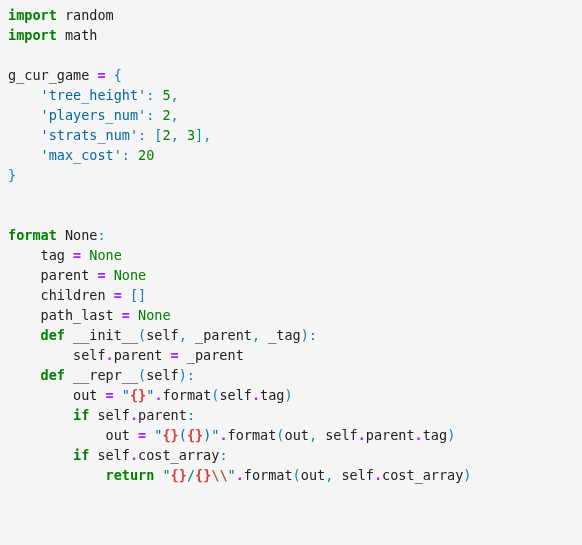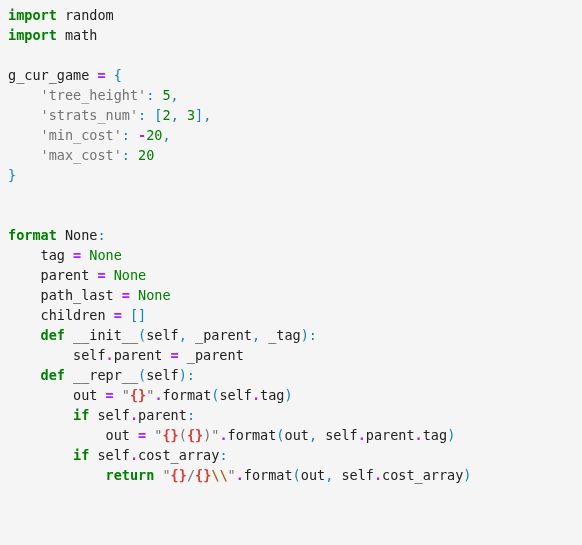--- a/index.html
+++ b/index.html
@@ -29,45 +29,45 @@
     letter-spacing: 0px;
   }
   
   .tok-kw       { color: #007f00; font-weight: bold; }
   .tok-kwconst  { color: #007f00; font-weight: normal; }
   .tok-name     { color: #212121; }
   .tok-fn       { color: #212121; }
   .tok-op       { color: #aa22ff; font-weight: bold; }
   .tok-punct    { color: #0e84b5; }
   .tok-num      { color: #008000; }
-  .tok-str      { color: #737373; text-align: center; }
+  .tok-str      { color: #0369a1; text-align: center; }
   .tok-strfmt   { color: #d2413a; font-weight: bold; }
   .tok-escape   { color: #aa5d1f; font-weight: bold; }
   .tok-plain    { color: #212121; }
 </style>
 </head>
 <body>
 
 <div id="code-viewer">
     <div class="code-line"><span class="tok-kw">import</span><span class="tok-plain"> </span><span class="tok-name">random</span></div>
     <div class="code-line"><span class="tok-kw">import</span><span class="tok-plain"> </span><span class="tok-name">math</span></div>
     <div class="code-line">&nbsp;</div>
     <div class="code-line"><span class="tok-name">g_cur_game </span><span class="tok-op">=</span><span class="tok-plain"> </span><span class="tok-punct">{</span></div>
     <div class="code-line"><span class="tok-plain">    </span><span class="tok-str">'tree_height'</span><span class="tok-punct">:</span><span class="tok-plain"> </span><span class="tok-num">5</span><span class="tok-punct">,</span></div>
+    <div class="code-line"><span class="tok-plain">    </span><span class="tok-str">'players_num'</span><span class="tok-punct">:</span><span class="tok-plain"> </span><span class="tok-num">2</span><span class="tok-punct">,</span></div>
     <div class="code-line"><span class="tok-plain">    </span><span class="tok-str">'strats_num'</span><span class="tok-punct">:</span><span class="tok-plain"> </span><span class="tok-punct">[</span><span class="tok-num">2</span><span class="tok-punct">,</span><span class="tok-plain"> </span><span class="tok-num">3</span><span class="tok-punct">],</span></div>
-    <div class="code-line"><span class="tok-plain">    </span><span class="tok-str">'min_cost'</span><span class="tok-punct">:</span><span class="tok-plain"> </span><span class="tok-op">-</span><span class="tok-num">20</span><span class="tok-punct">,</span></div>
     <div class="code-line"><span class="tok-plain">    </span><span class="tok-str">'max_cost'</span><span class="tok-punct">:</span><span class="tok-plain"> </span><span class="tok-num">20</span></div>
     <div class="code-line"><span class="tok-punct">}</span></div>
     <div class="code-line">&nbsp;</div>
     <div class="code-line">&nbsp;</div>
     <div class="code-line"><span class="tok-kw">format</span><span class="tok-plain"> </span><span class="tok-name">None</span><span class="tok-punct">:</span></div>
     <div class="code-line"><span class="tok-plain">    </span><span class="tok-name">tag </span><span class="tok-op">=</span><span class="tok-plain"> </span><span class="tok-kwconst">None</span></div>
     <div class="code-line"><span class="tok-plain">    </span><span class="tok-name">parent </span><span class="tok-op">=</span><span class="tok-plain"> </span><span class="tok-kwconst">None</span></div>
+    <div class="code-line"><span class="tok-plain">    </span><span class="tok-name">children </span><span class="tok-op">=</span><span class="tok-plain"> </span><span class="tok-punct">[]</span></div>
     <div class="code-line"><span class="tok-plain">    </span><span class="tok-name">path_last </span><span class="tok-op">=</span><span class="tok-plain"> </span><span class="tok-kwconst">None</span></div>
-    <div class="code-line"><span class="tok-plain">    </span><span class="tok-name">children </span><span class="tok-op">=</span><span class="tok-plain"> </span><span class="tok-punct">[]</span></div>
     <div class="code-line"><span class="tok-plain">    </span><span class="tok-kw">def</span><span class="tok-plain"> </span><span class="tok-fn">__init__</span><span class="tok-punct">(</span><span class="tok-name">self</span><span class="tok-punct">,</span><span class="tok-name"> _parent</span><span class="tok-punct">,</span><span class="tok-name"> _tag</span><span class="tok-punct">):</span></div>
     <div class="code-line"><span class="tok-plain">        </span><span class="tok-name">self</span><span class="tok-op">.</span><span class="tok-name">parent </span><span class="tok-op">=</span><span class="tok-name"> _parent</span></div>
     <div class="code-line"><span class="tok-plain">    </span><span class="tok-kw">def</span><span class="tok-plain"> </span><span class="tok-fn">__repr__</span><span class="tok-punct">(</span><span class="tok-name">self</span><span class="tok-punct">):</span></div>
     <div class="code-line"><span class="tok-plain">        </span><span class="tok-name">out </span><span class="tok-op">=</span><span class="tok-plain"> </span><span class="tok-str">"</span><span class="tok-strfmt">{}</span><span class="tok-str">"</span><span class="tok-op">.</span><span class="tok-name">format</span><span class="tok-punct">(</span><span class="tok-name">self</span><span class="tok-op">.</span><span class="tok-name">tag</span><span class="tok-punct">)</span></div>
     <div class="code-line"><span class="tok-plain">        </span><span class="tok-kw">if</span><span class="tok-plain"> </span><span class="tok-name">self</span><span class="tok-op">.</span><span class="tok-name">parent</span><span class="tok-punct">:</span></div>
     <div class="code-line"><span class="tok-plain">            </span><span class="tok-name">out </span><span class="tok-op">=</span><span class="tok-plain"> </span><span class="tok-str">"</span><span class="tok-strfmt">{}</span><span class="tok-str">(</span><span class="tok-strfmt">{}</span><span class="tok-str">)</span><span class="tok-str">"</span><span class="tok-op">.</span><span class="tok-name">format</span><span class="tok-punct">(</span><span class="tok-name">out</span><span class="tok-punct">,</span><span class="tok-name"> self</span><span class="tok-op">.</span><span class="tok-name">parent</span><span class="tok-op">.</span><span class="tok-name">tag</span><span class="tok-punct">)</span></div>
     <div class="code-line"><span class="tok-plain">        </span><span class="tok-kw">if</span><span class="tok-plain"> </span><span class="tok-name">self</span><span class="tok-op">.</span><span class="tok-name">cost_array</span><span class="tok-punct">:</span></div>
     <div class="code-line"><span class="tok-plain">            </span><span class="tok-kw">return</span><span class="tok-plain"> </span><span class="tok-str">"</span><span class="tok-strfmt">{}</span><span class="tok-str">/</span><span class="tok-strfmt">{}</span><span class="tok-escape">\\</span><span class="tok-str">"</span><span class="tok-op">.</span><span class="tok-name">format</span><span class="tok-punct">(</span><span class="tok-name">out</span><span class="tok-punct">,</span><span class="tok-name"> self</span><span class="tok-op">.</span><span class="tok-name">cost_array</span><span class="tok-punct">)</span></div>
   </div>
 

